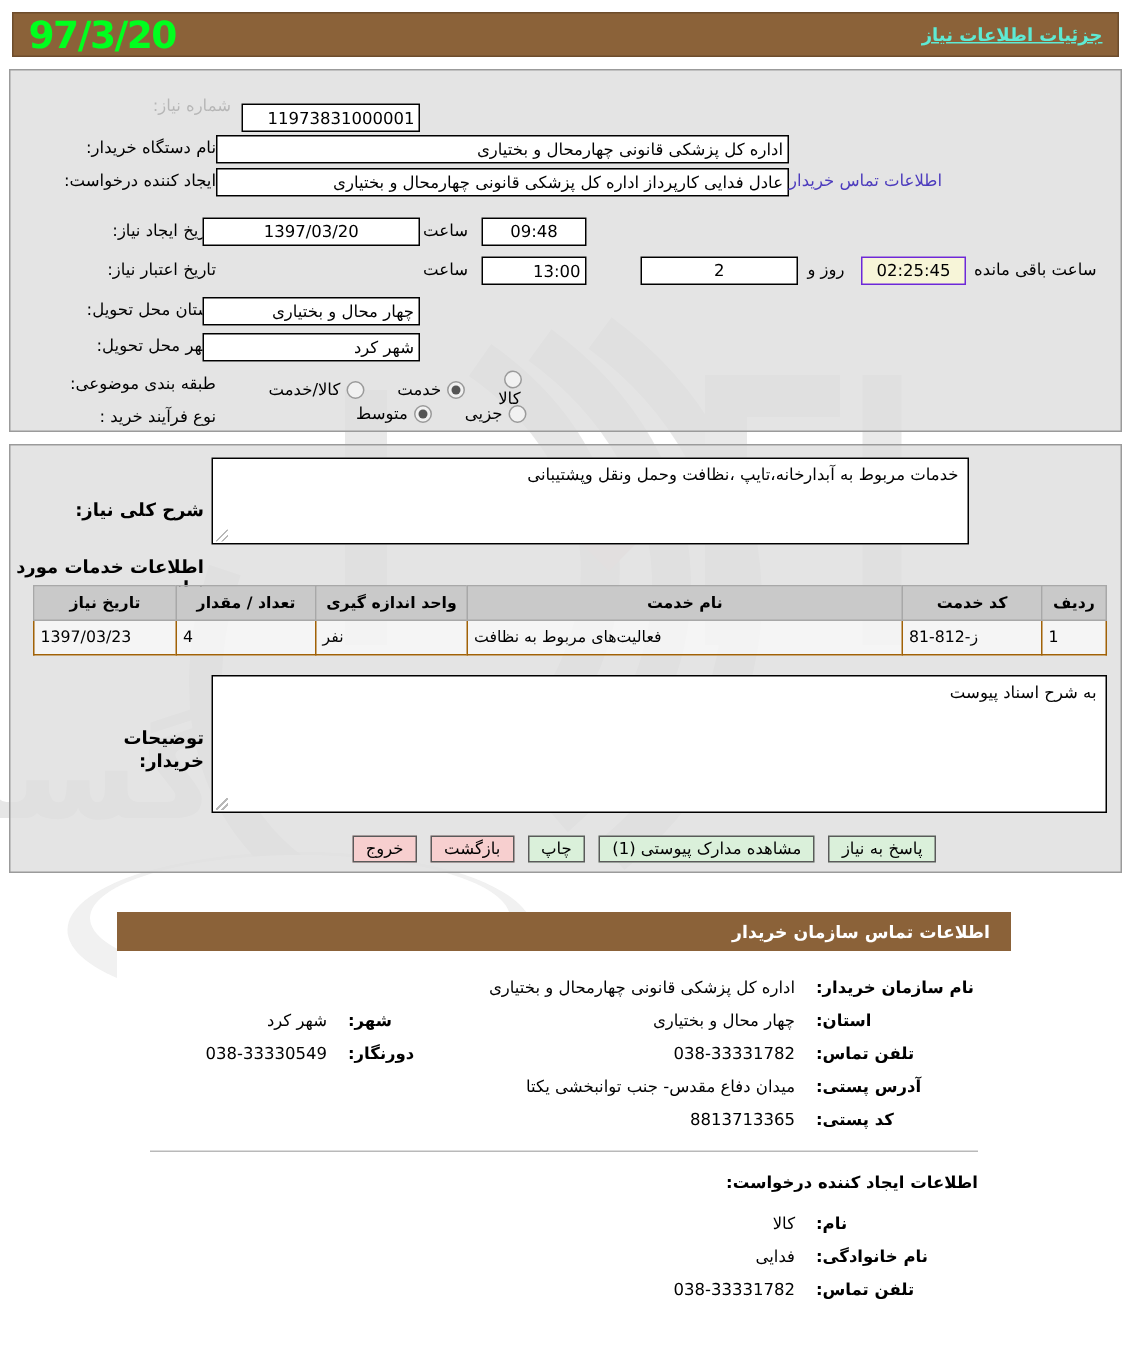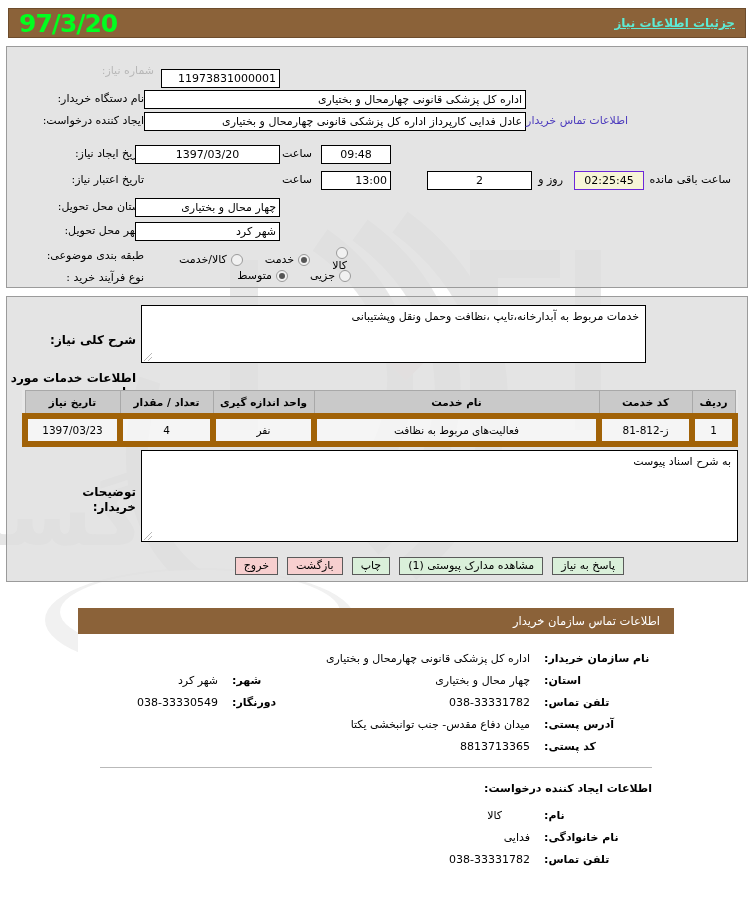--- a/index.html
+++ b/index.html
@@ -181,23 +181,23 @@
     border: 1px solid #a8a8a8;
     height: 22px;
     font-weight: bold;
     font-size: 10.5px;
     color: #000;
     text-align: center;
     padding: 0 4px;
   }
   table.items td {
     background: rgba(255,255,255,0.55);
-    border: 6px solid #a16207;
+    border: 1px solid #a16207;
     height: 22px;
-    text-align: center;
+    text-align: left;
     font-size: 10.5px;
     padding: 0 4px;
     color: #000;
   }
 
   
   .btnrow {
     position: absolute;
     top: 553px;
     right: 6px; left: 6px;
@@ -239,21 +239,21 @@
   }
   #card .card-head {
     background: #8b6239;
     height: 26px;
     display: flex;
     align-items: center;
     justify-content: flex-start;
     padding: 0 14px;
     color: #ffffff;
     font-size: 11.5px;
-    font-weight: normal;
+    font-weight: bold;
     box-sizing: border-box;
   }
   #card .card-body { padding: 18px 22px 6px 22px; }
   .crow {
     display: flex;
     align-items: baseline;
     margin-bottom: 9px;
     font-size: 11px;
     direction: rtl;
   }
@@ -461,21 +461,21 @@
           </div>
           <div class="crow">
             <span class="clabel" style="width: 108px;">کد پستی:</span>
             <span class="cval" style="width: 238px;">8813713365</span>
           </div>
         </div>
       <hr class="hr">
       <div class="sub-head">اطلاعات ایجاد کننده درخواست:</div>
       <div id="creator-rows">
           <div class="crow">
-            <span class="clabel" style="width: 108px; margin-left: 28px;">نام:</span>
+            <span class="clabel" style="width: 108px;">نام:</span>
             <span class="cval" style="width: 238px;">کالا</span>
           </div>
           <div class="crow">
             <span class="clabel" style="width: 108px;">نام خانوادگی:</span>
             <span class="cval" style="width: 238px;">فدایی</span>
           </div>
           <div class="crow">
             <span class="clabel" style="width: 108px;">تلفن تماس:</span>
             <span class="cval" style="width: 238px;">038-33331782</span>
           </div>

